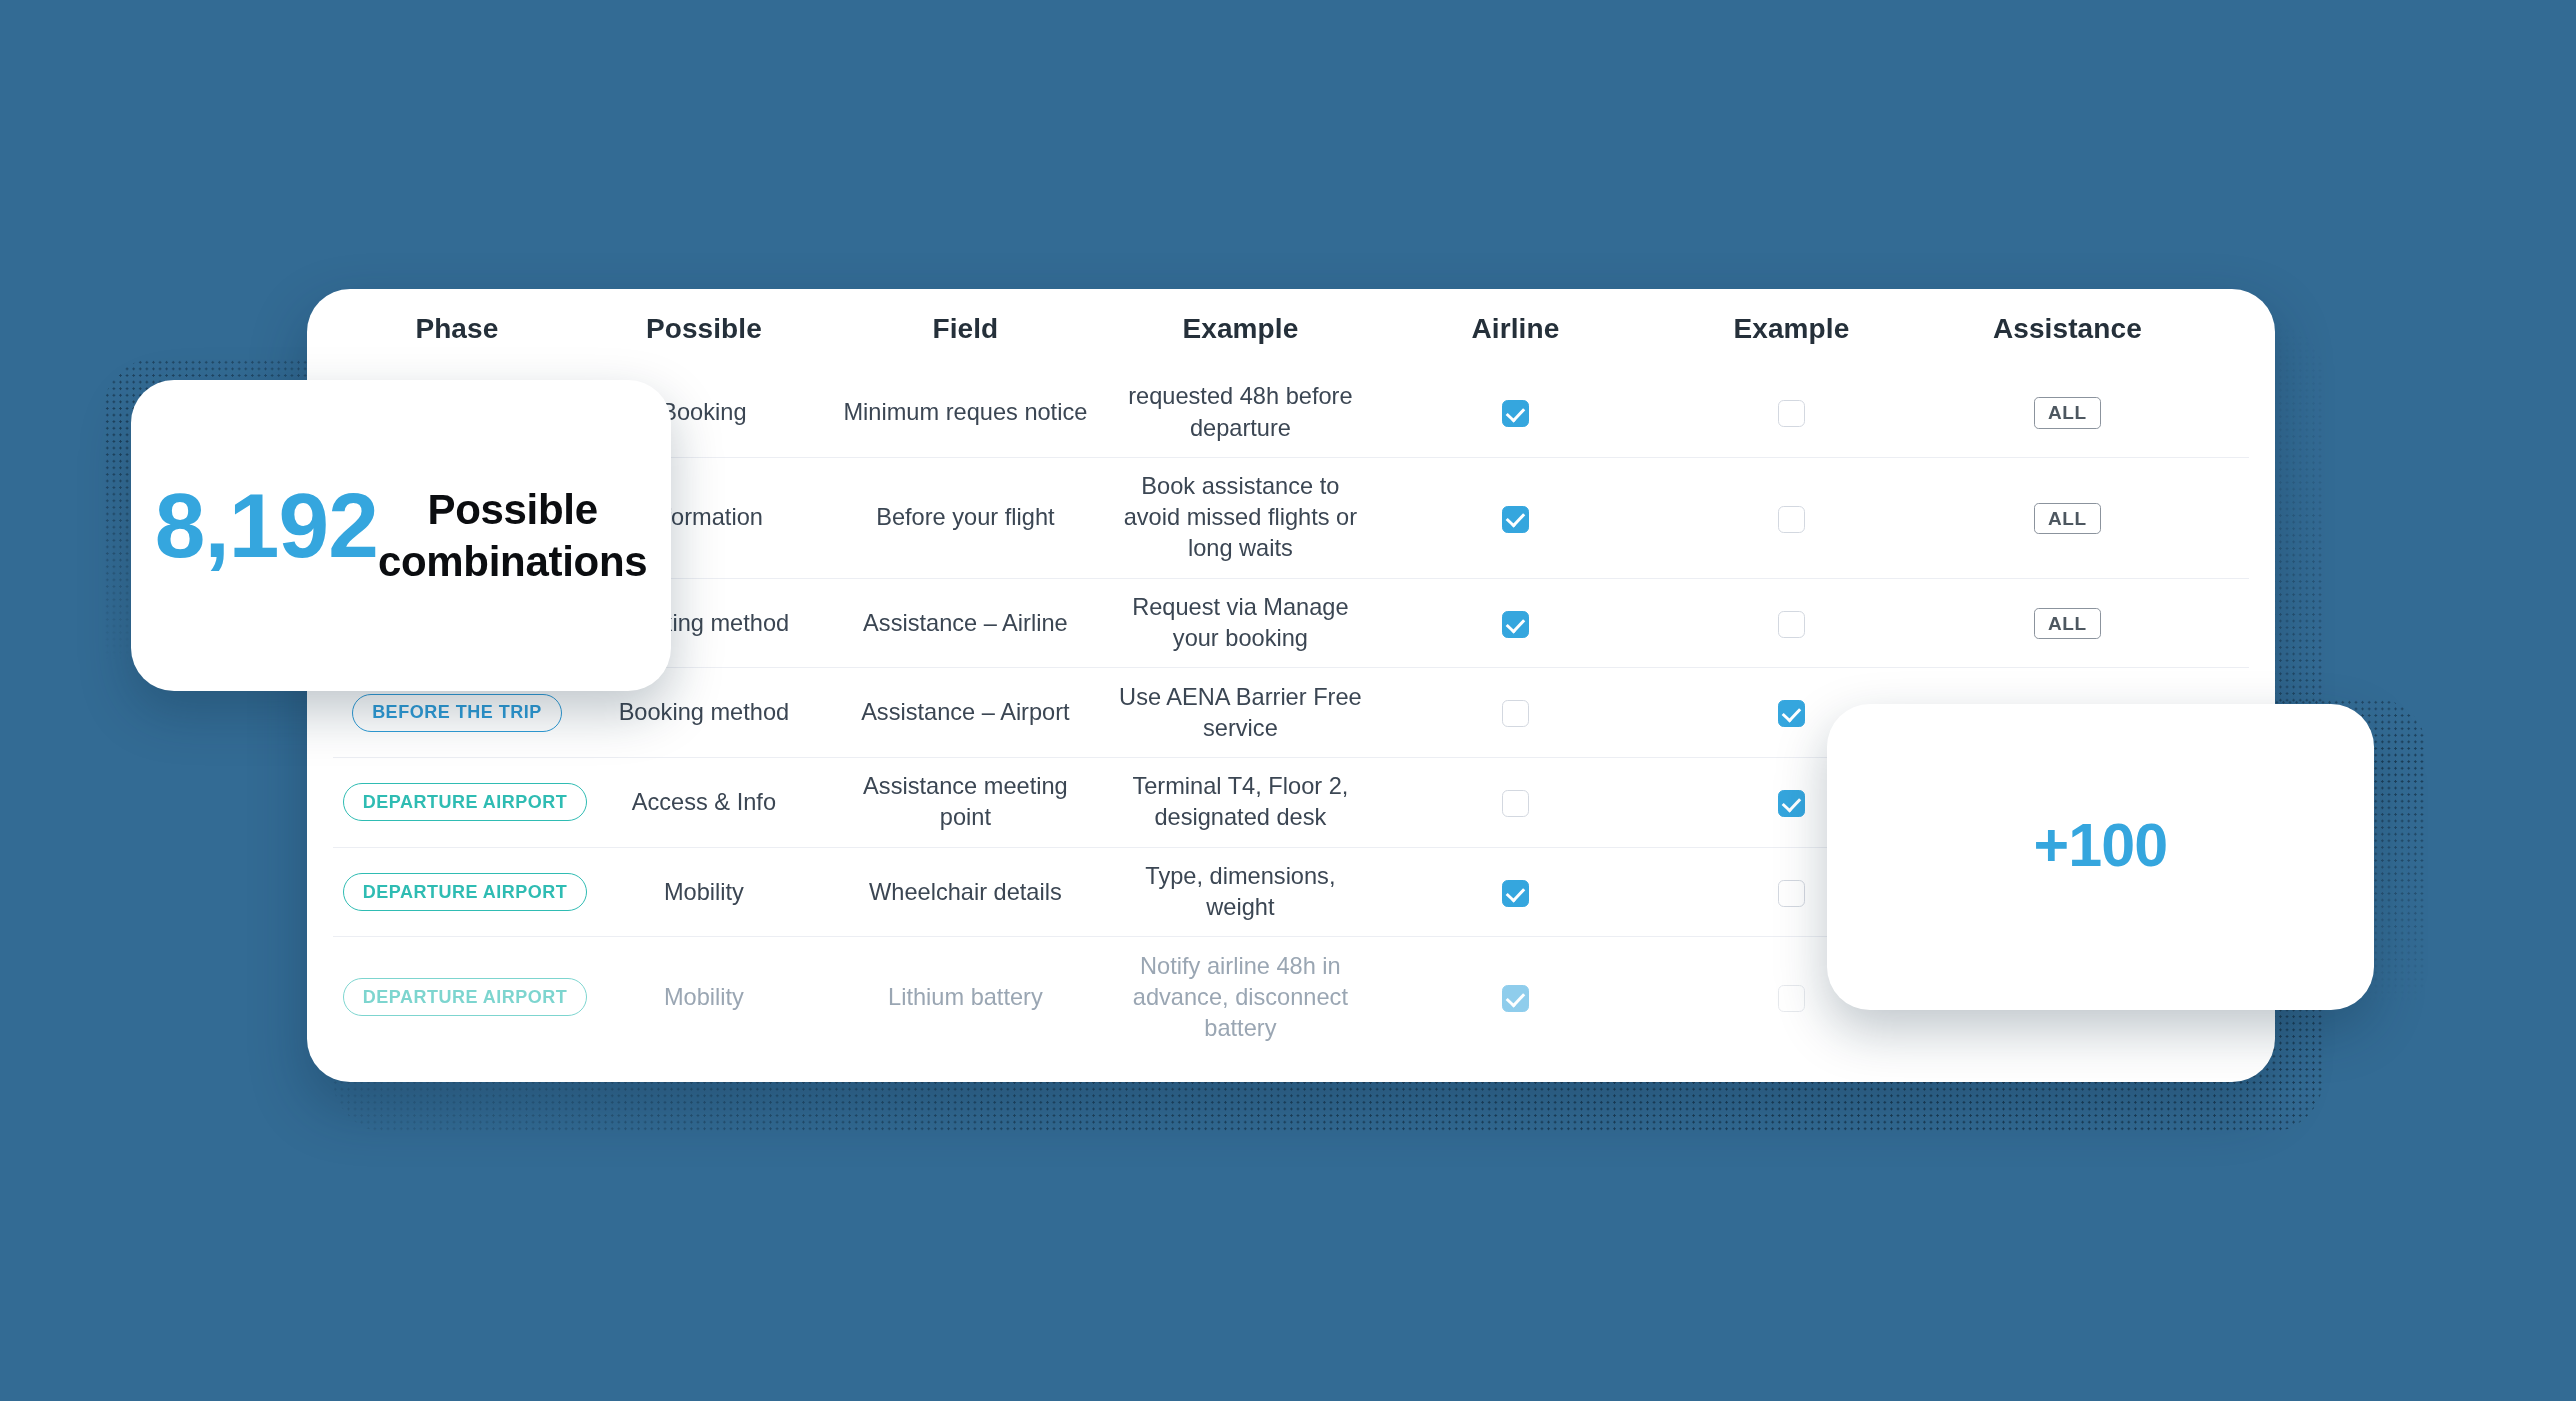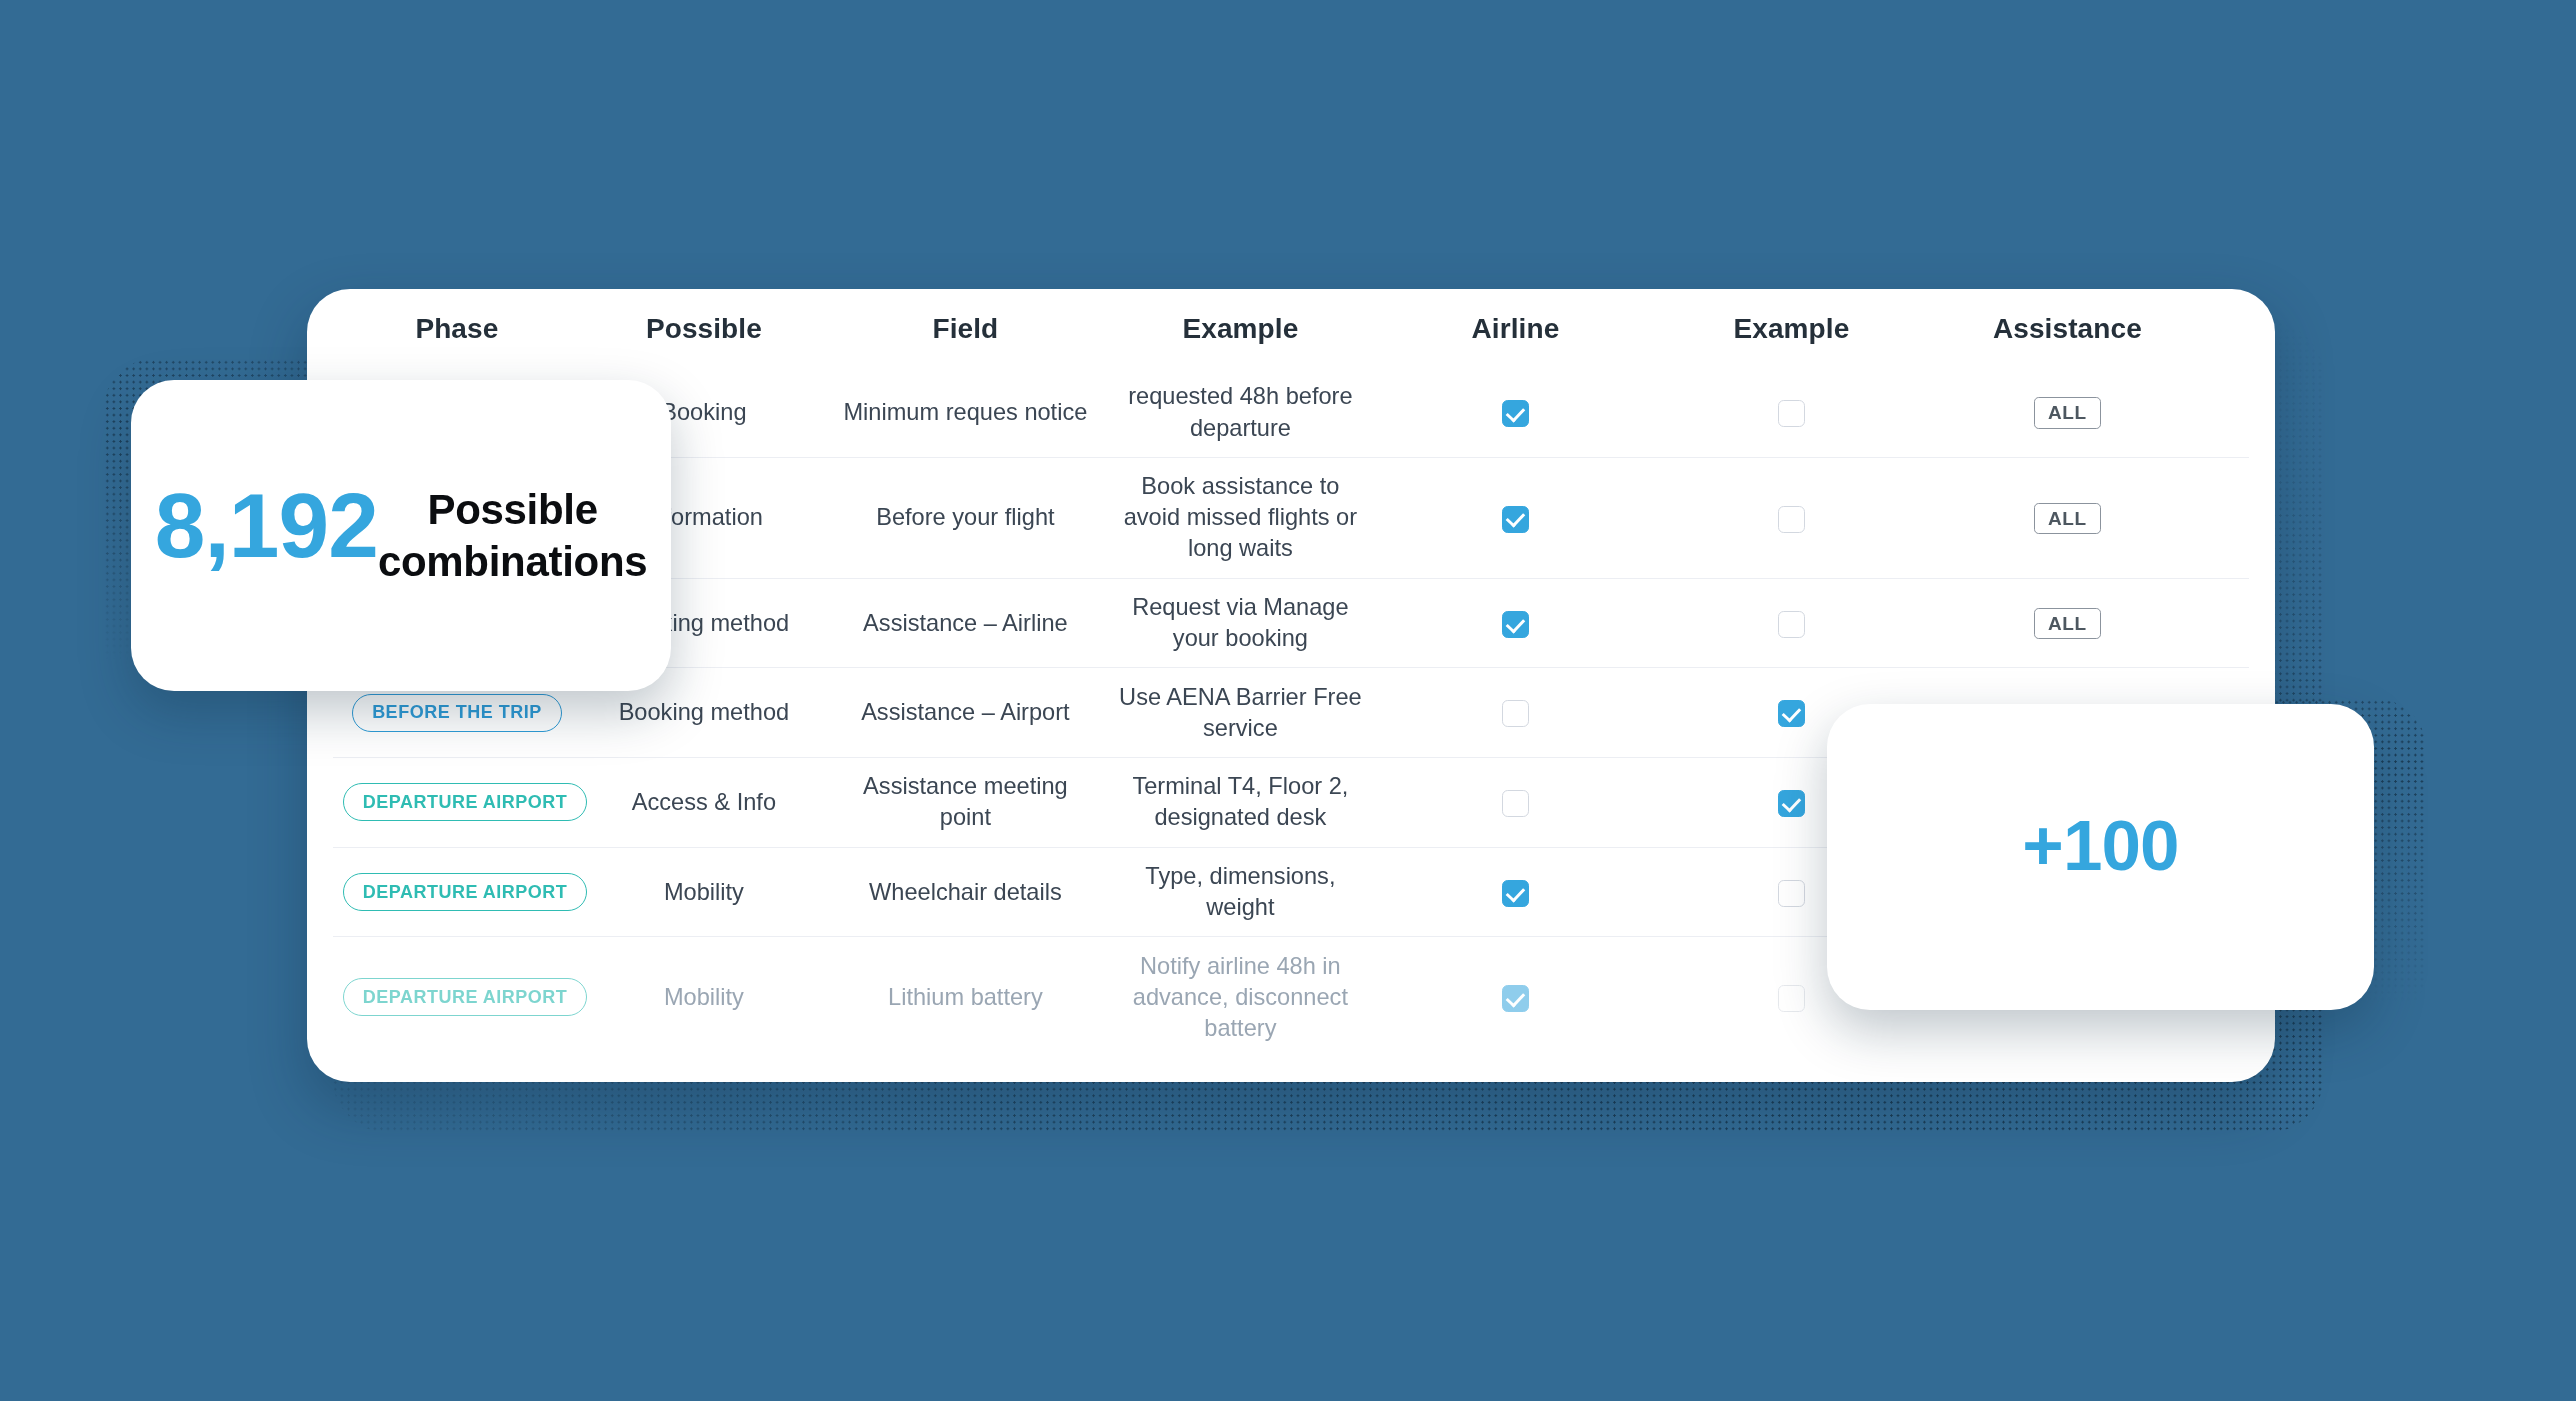--- a/index.html
+++ b/index.html
@@ -146,21 +146,21 @@
   #card-combinations { left:131px; top:380px; width:540px; height:311px; }
   #card-categories   { left:1827px; top:704px; width:547px; height:306px; }
 
   .stat-number {
     color:#35a6de;
     font-weight:800;
     line-height:1;
     letter-spacing:-0.9px;
   }
   #card-combinations .stat-number { font-size:91px; margin-bottom:21px; }
-  #card-categories   .stat-number { font-size:71px; margin-bottom:22.7px; }
+  #card-categories   .stat-number { font-size:61px; margin-bottom:22.7px; }
 
   .stat-label {
     color:#0b0d10;
     font-weight:800;
     font-size:42px;
     line-height:1.22;
     letter-spacing:-0.3px;
   }
 </style>
 </head>

